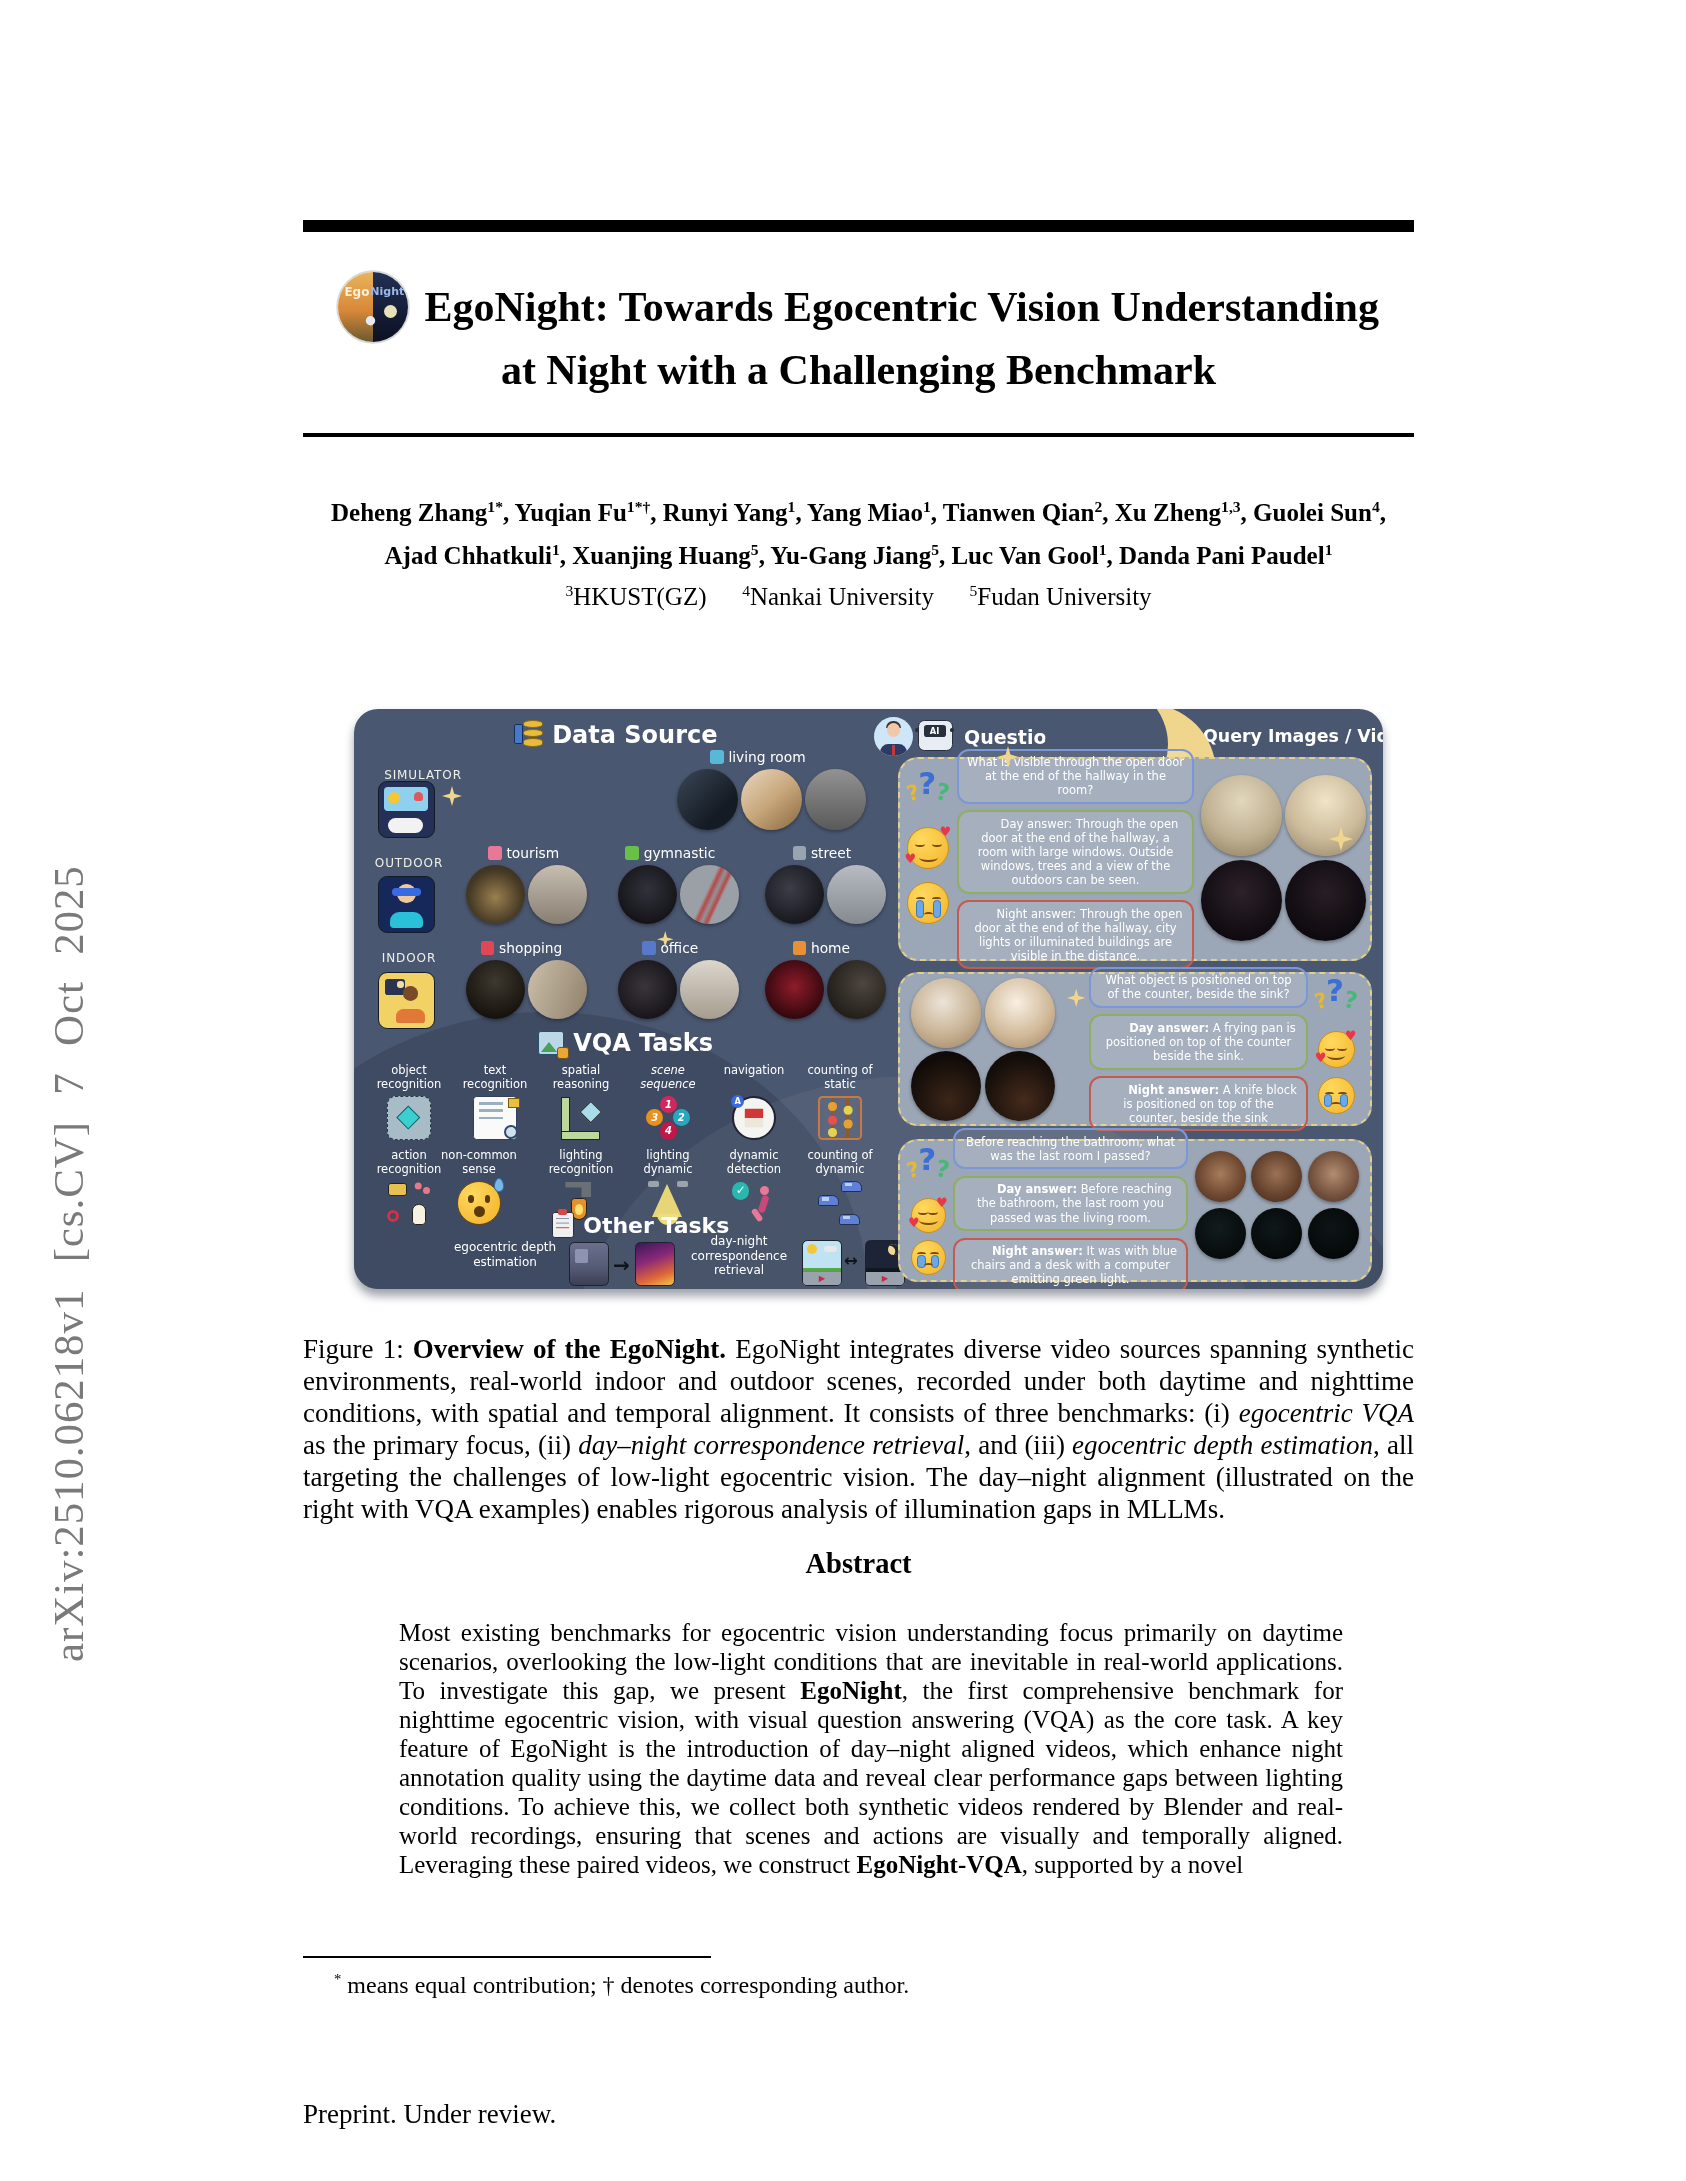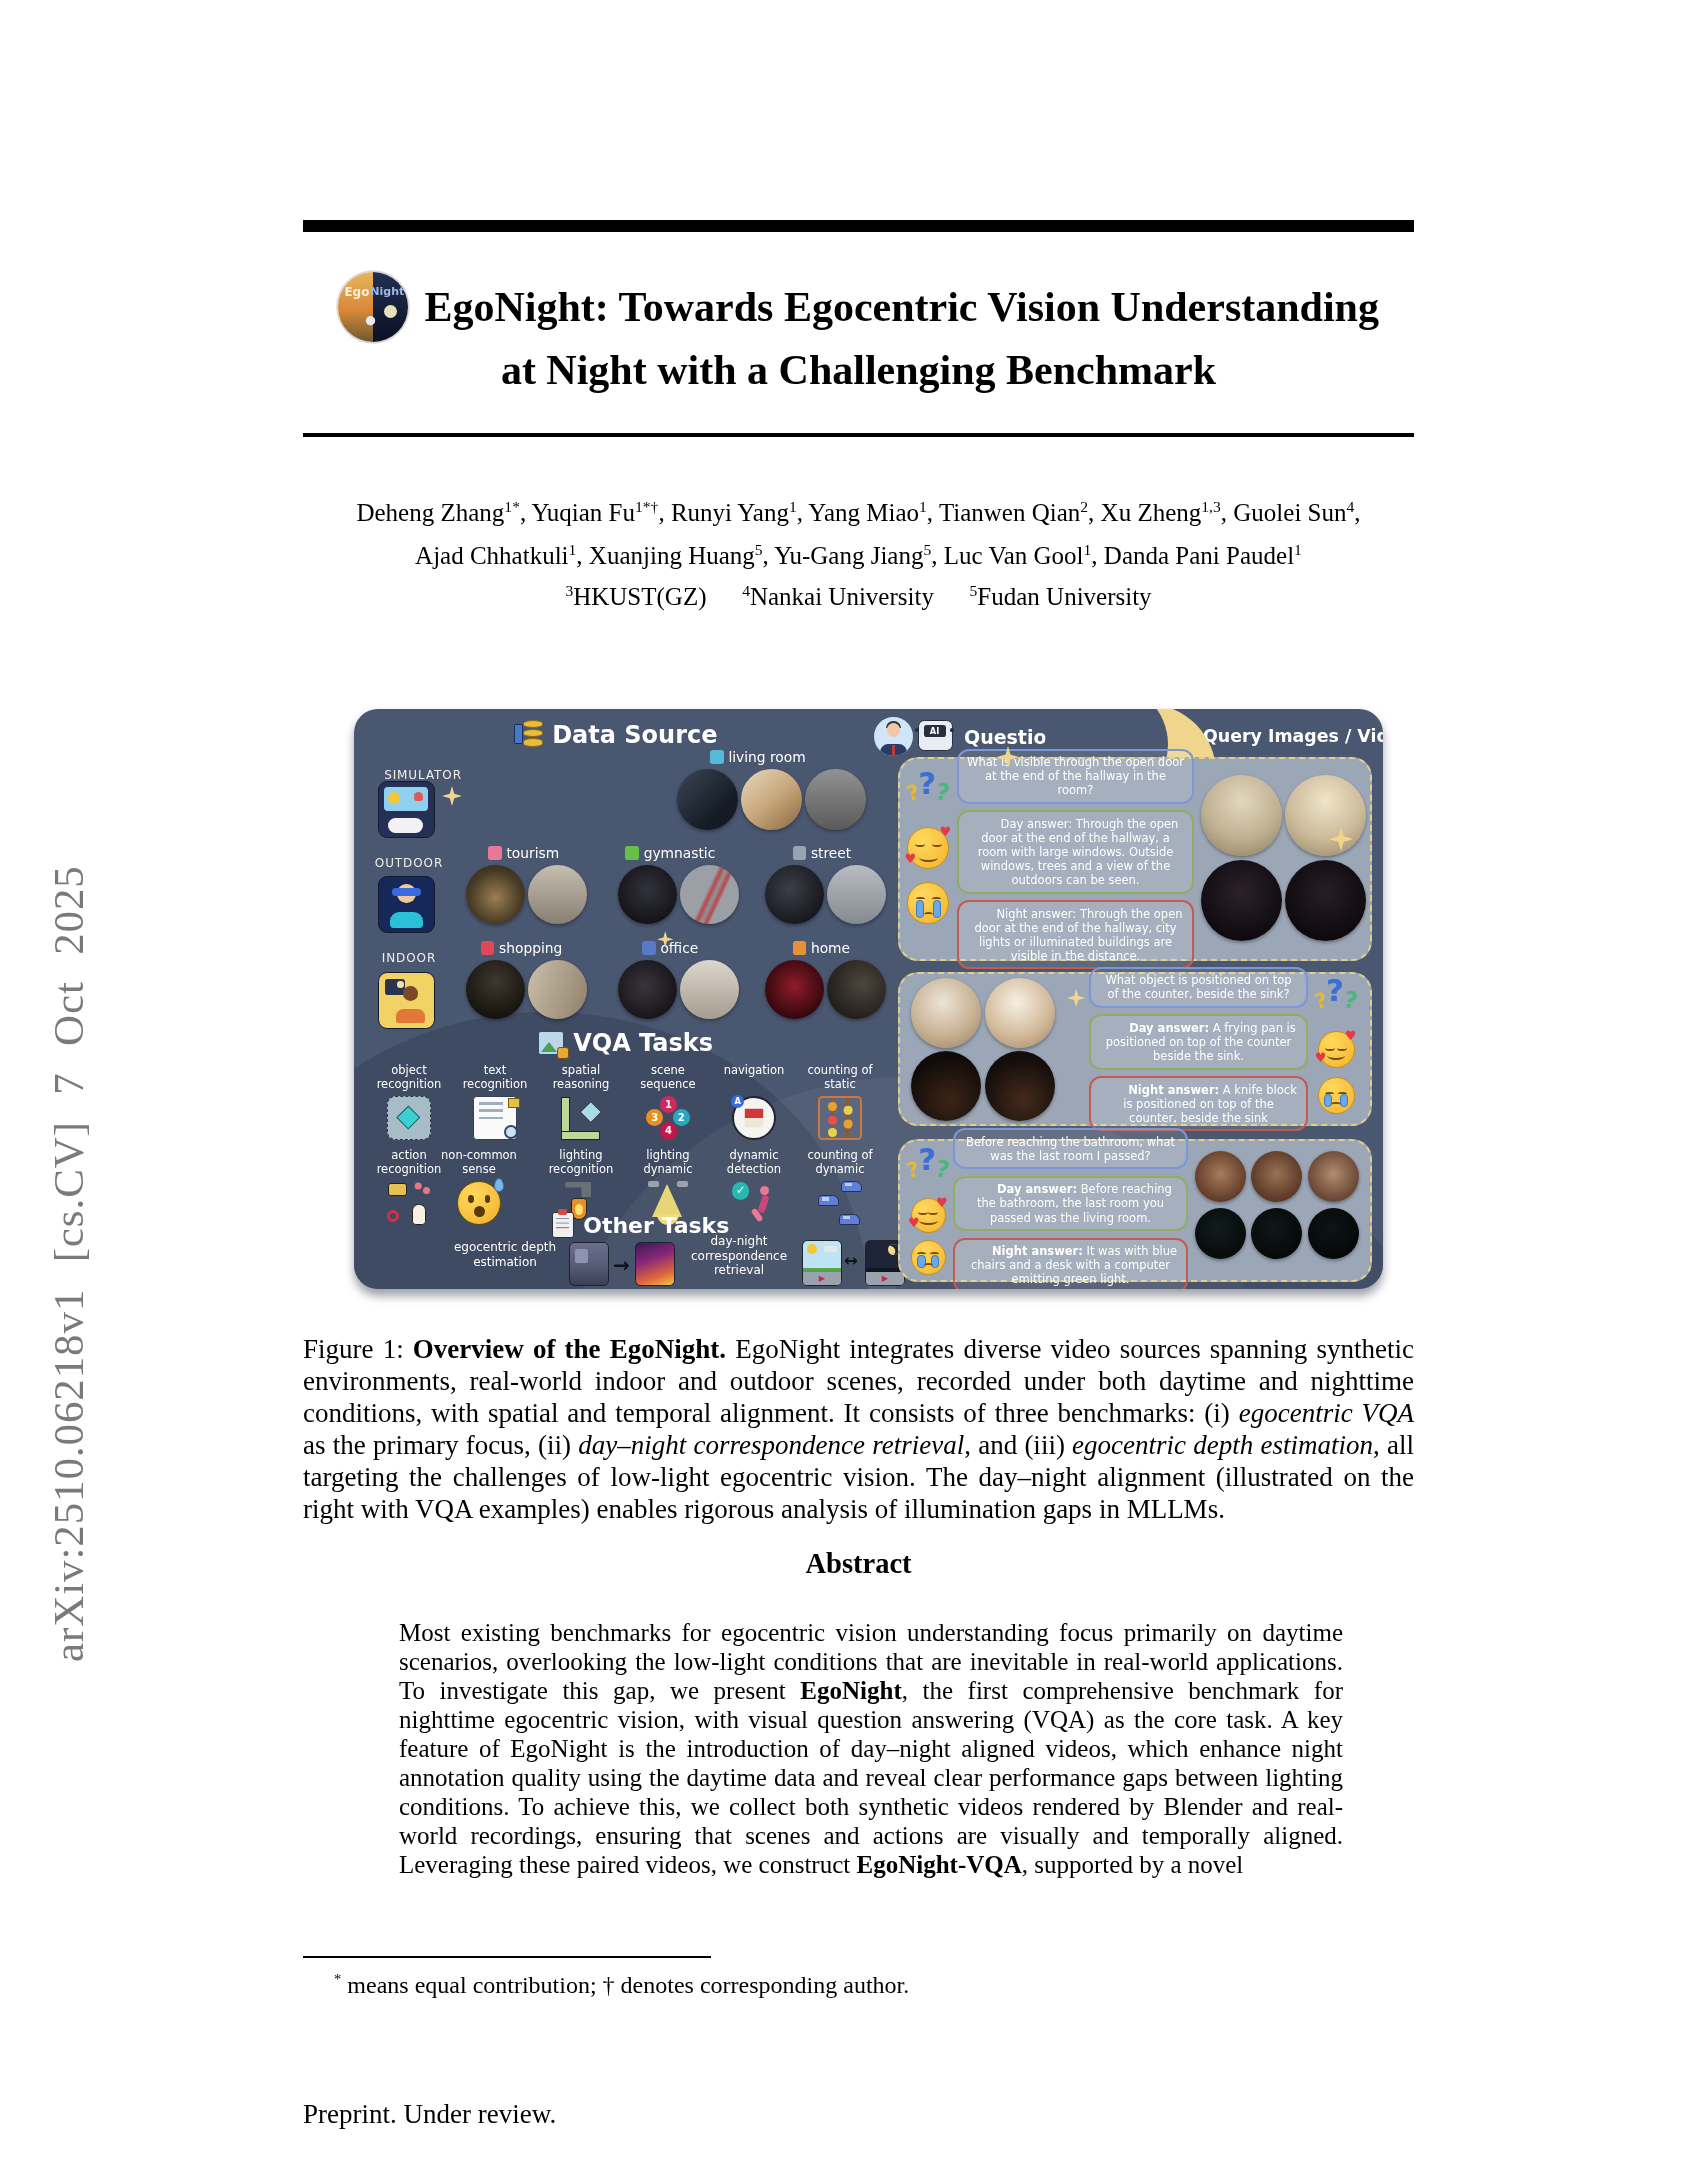--- a/index.html
+++ b/index.html
@@ -23,21 +23,21 @@
   .logo-day{position:absolute;left:0;top:0;width:50%;height:100%;
         background:linear-gradient(#e8b45c 0%,#d88838 55%,#6a5a30 100%);}
   .logo-night{position:absolute;right:0;top:0;width:50%;height:100%;
         background:linear-gradient(#223054 0%,#141c36 60%,#0c1222 100%);}
   .logo-ego{position:absolute;left:6.4px;top:13px;font-size:12px;color:#f8f0d8;font-weight:bold;}
   .logo-nightt{position:absolute;right:3.7px;top:13px;font-size:11px;color:#9db8e8;font-weight:bold;}
   .logo-moon{position:absolute;right:11px;top:33px;width:13px;height:13px;border-radius:50%;
         background:#e8e0b8;box-shadow:-20px 9.2px 0 -1.8px #e8e8f0;}
 
   .authors{position:absolute;left:303px;top:489px;width:1111px;text-align:center;font-size:25px;}
-  .authors .names{font-weight:normal;line-height:36px;}
+  .authors .names{font-weight:bold;line-height:36px;}
   .authors sup{font-size:15.6px;}
   .affil{line-height:33px;}
   .affil .af{margin:0 14.7px;}
 
   
   .figure{position:absolute;left:354px;top:709px;width:1029px;height:580px;background:#4a5770;
           border-radius:24px;overflow:hidden;color:#fff;
           font-family:"DejaVu Sans",sans-serif;box-shadow:0 6.4px 9.2px rgba(40,48,66,.45);}
   .figure *{box-sizing:border-box;}
   .mtn{position:absolute;border-radius:50%;}
@@ -443,21 +443,21 @@
       </div>
   </div>
   <div class="task" style="left:185px;top:354px;">
     <div class="t-label">spatial reasoning</div>
     <div class="vqa-ic ic-spatial">
         <div class="rv"></div>
         <div class="rh"></div>
         <div class="cb"></div>
       </div>
   </div>
-  <div class="task" style="left:272px;top:354px;">
+  <div class="task" style="left:272px;top:354px;font-style:italic;">
     <div class="t-label">scene sequence</div>
     <div class="vqa-ic ic-seq">
       <div class="n n1">1</div>
         <div class="n n2">2</div>
         <div class="n n3">3</div>
         <div class="n n4">4</div>
     </div>
   </div>
   <div class="task" style="left:358px;top:354px;">
     <div class="t-label">navigation</div>

